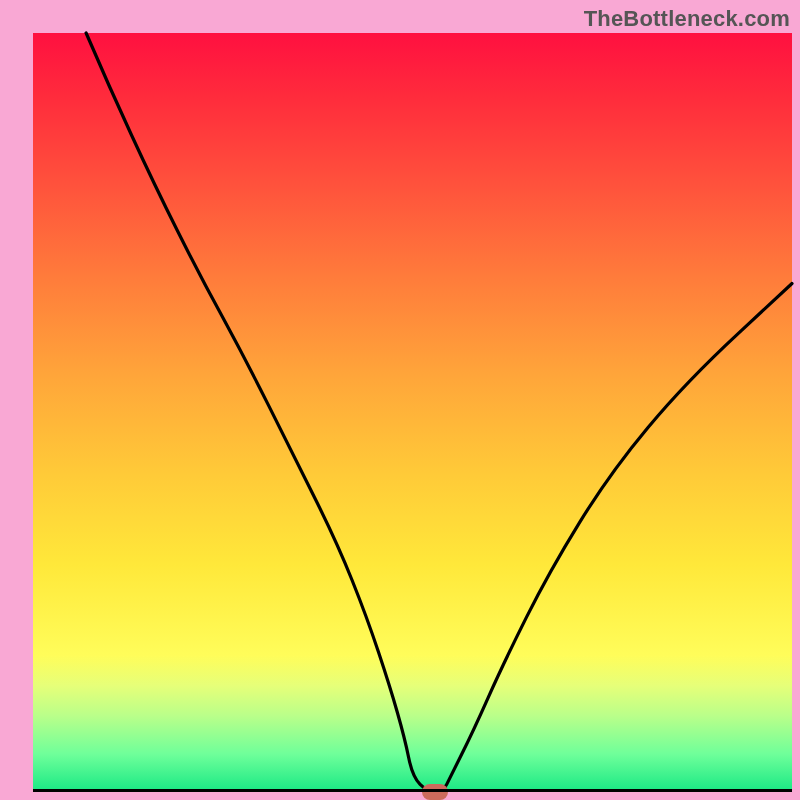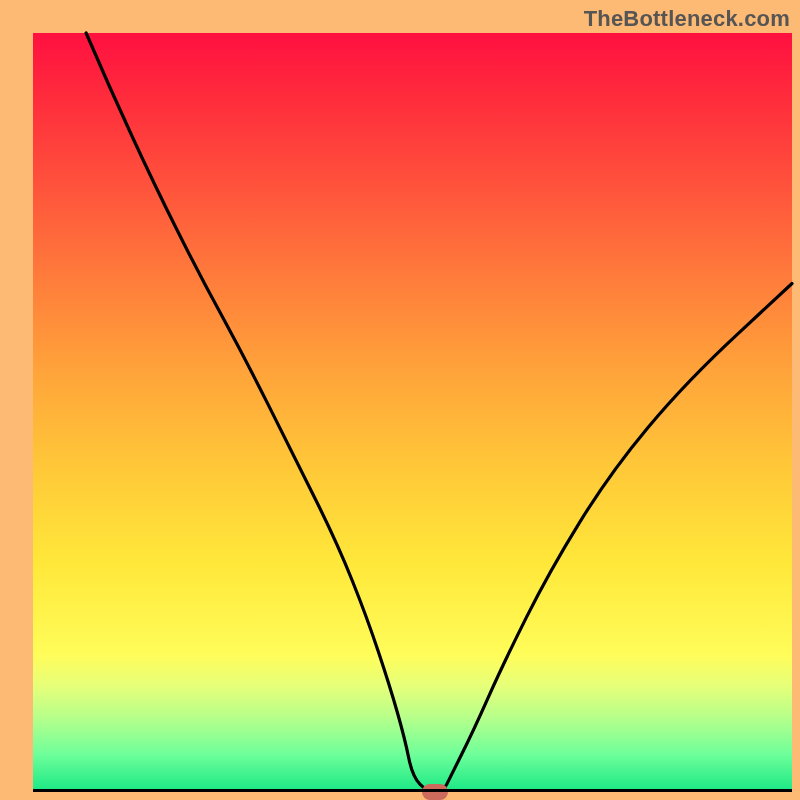--- a/index.html
+++ b/index.html
@@ -8,21 +8,21 @@
     width: 800px;
     height: 800px;
     background: #000;
     overflow: hidden;
     font-family: Arial, Helvetica, sans-serif;
   }
   .frame {
     position: relative;
     width: 800px;
     height: 800px;
-    background: #fdba74;
+    background: #f9a8d4;
   }
   .plot-area {
     position: absolute;
     left: 33px;
     top: 33px;
     width: 759px;
     height: 759px;
     
     background: linear-gradient(
       to bottom,

